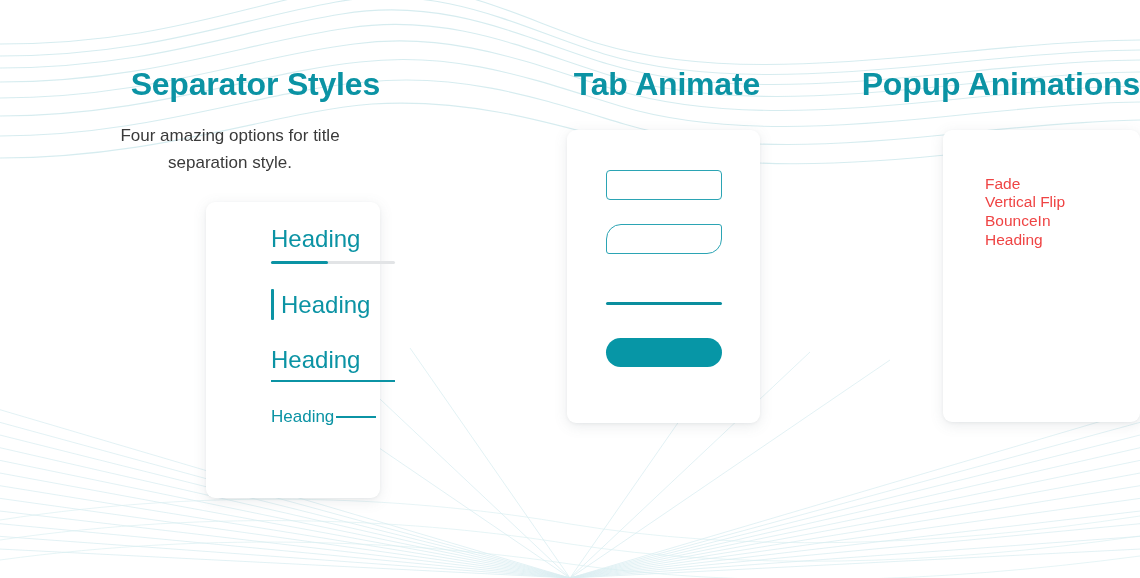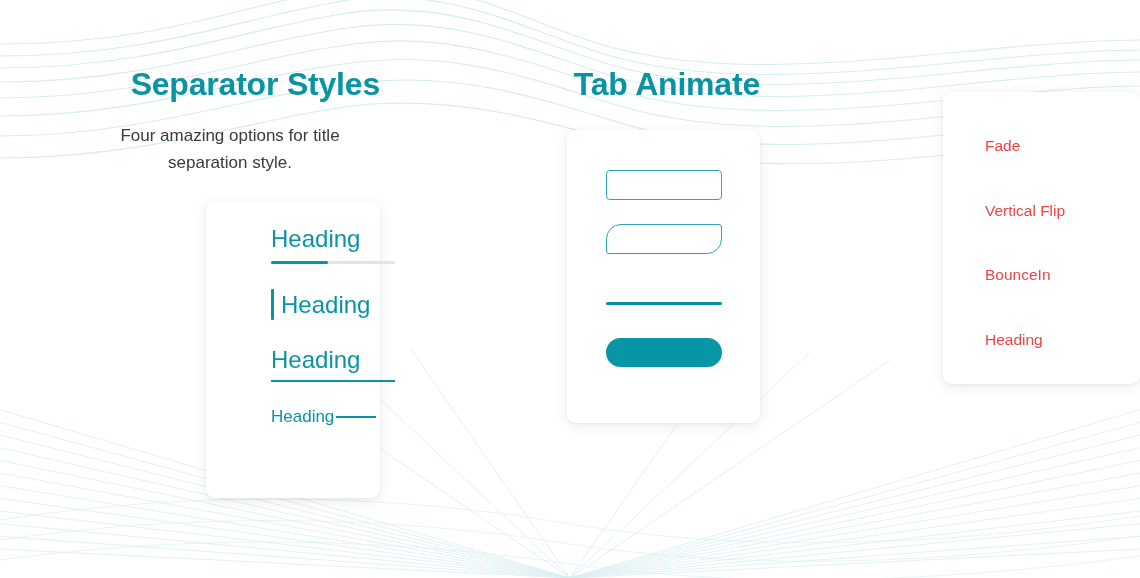--- a/index.html
+++ b/index.html
@@ -204,21 +204,21 @@
     display: flex;
     flex-direction: column;
   }
 
   .popup-item {
     font-size: 15.5px;
     color: #ef4444;
     line-height: 1.2;
     padding-left: 42px;
   }
-  .popup-item + .popup-item { margin-top: 46px; }
+  .popup-item + .popup-item { }
 </style>
 </head>
 <body>
 
 <svg id="bg-decor" viewBox="0 0 1140 578" xmlns="http://www.w3.org/2000/svg" aria-hidden="true">
   <g stroke="#cfe9ed" fill="none" stroke-width="1.1" opacity="0.85">
     <path d="M0,44 C150,44 230,10 330,-10 C440,-32 520,20 600,44 C700,74 820,66 960,52 C1050,43 1110,40 1140,40"></path>
     <path d="M0,56 C150,56 235,20 336,2 C444,-18 524,30 604,54 C704,84 824,76 962,62 C1052,53 1112,50 1140,50"></path>
     <path d="M0,68 C150,68 240,30 342,14 C448,-4 528,40 608,64 C708,94 828,86 964,72 C1054,63 1114,60 1140,60"></path>
     <path d="M0,82 C150,82 246,42 348,28 C452,12 532,52 612,76 C712,106 832,98 966,84 C1056,75 1116,72 1140,72"></path>
@@ -313,20 +313,21 @@
         <div class="tab-list">
           <div class="tab-shape tab-box-square"></div>
           <div class="tab-shape tab-box-diagonal"></div>
           <div class="tab-shape tab-line"></div>
           <div class="tab-shape tab-pill"></div>
         </div>
       </div>
     </div>
 
     <div class="column">
+      <div class="col-title">Popup Animations</div>
 
       <div class="card card-popup">
         <div class="popup-list">
           <div class="popup-item">Fade</div>
           <div class="popup-item">Vertical Flip</div>
           <div class="popup-item">BounceIn</div>
           <div class="popup-item">Heading</div>
         </div>
       </div>
     </div>

